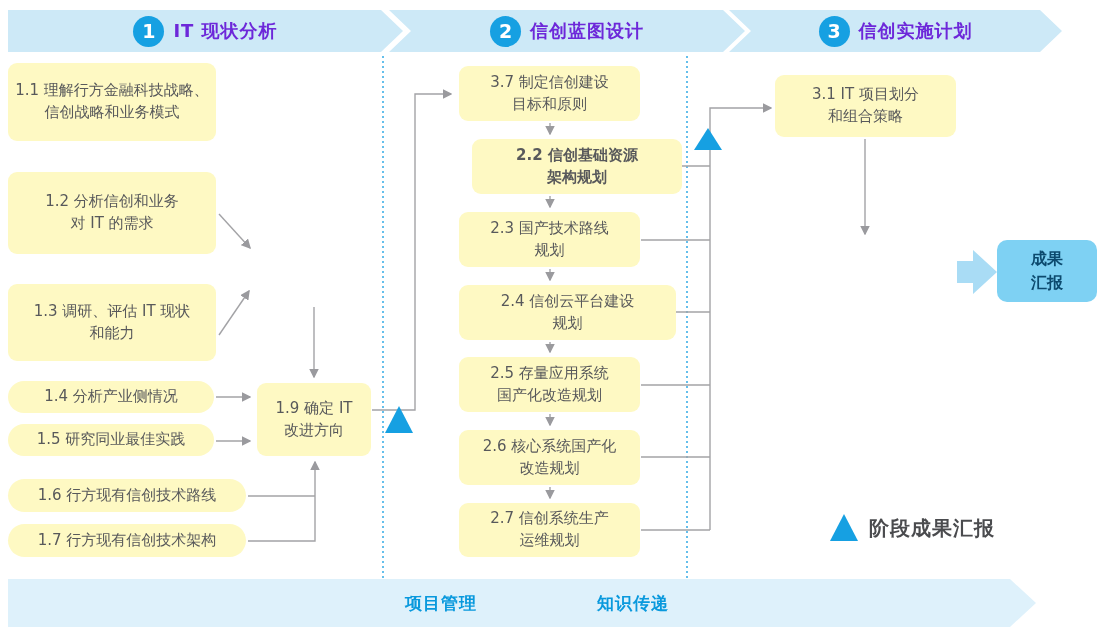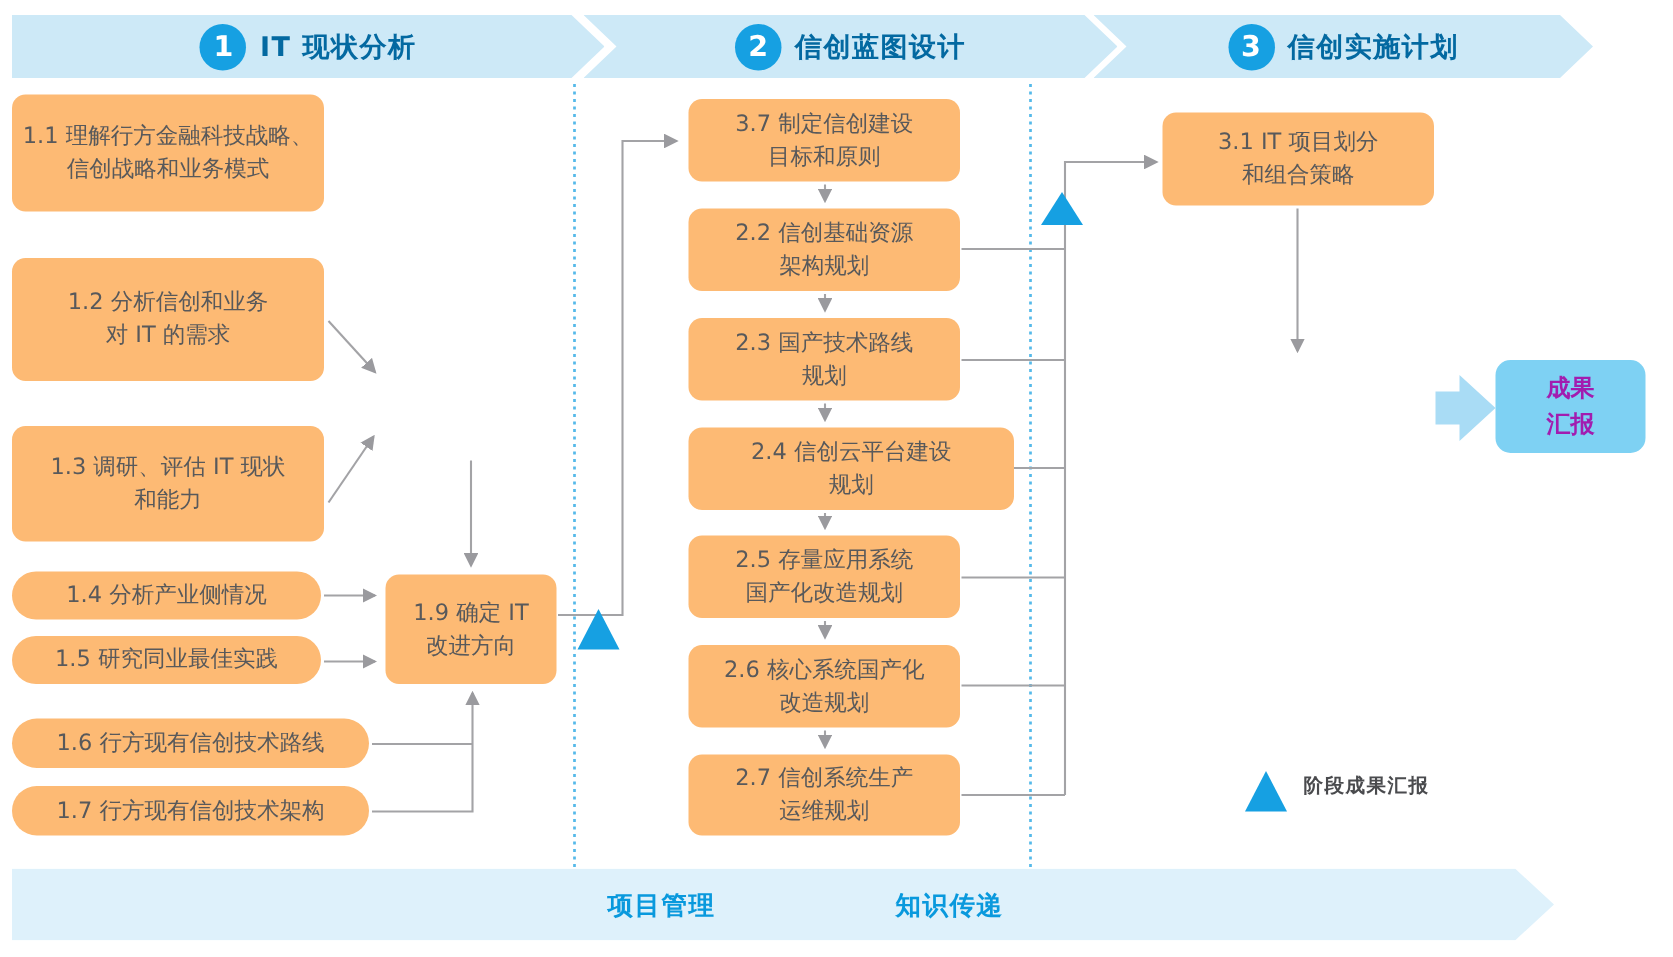--- a/index.html
+++ b/index.html
@@ -3,37 +3,37 @@
 <meta charset="utf-8">
 <style>
   html,body{margin:0;padding:0;background:#ffffff;font-family:"DejaVu Sans","Liberation Sans",sans-serif;}
   .canvas{position:relative;width:1115px;height:638px;background:#ffffff;overflow:hidden;}
 
   
   .band{position:absolute;top:10px;height:42px;background:#cde9f7;display:flex;align-items:center;justify-content:center;gap:9px;}
   .band-tip{clip-path:polygon(0 0,calc(100% - 22px) 0,100% 50%,calc(100% - 22px) 100%,0 100%);}
   .band-notch{clip-path:polygon(0 0,calc(100% - 22px) 0,100% 50%,calc(100% - 22px) 100%,0 100%,22px 50%);}
   .badge{width:31px;height:31px;border-radius:50%;background:#16a0e2;color:#ffffff;font-weight:bold;font-size:19px;display:flex;align-items:center;justify-content:center;flex:0 0 auto;}
-  .band-title{color:#0369a1;font-weight:bold;font-size:18px;letter-spacing:1px;white-space:nowrap;}
+  .band-title{color:#6d28d9;font-weight:bold;font-size:18px;letter-spacing:1px;white-space:nowrap;}
 
   
-  .node{position:absolute;background:#fdba74;border-radius:9px;color:#58595b;font-size:15px;line-height:1.45;display:flex;align-items:center;justify-content:center;text-align:center;white-space:pre-line;box-sizing:border-box;padding:2px 4px;}
+  .node{position:absolute;background:#fef9c3;border-radius:9px;color:#58595b;font-size:15px;line-height:1.45;display:flex;align-items:center;justify-content:center;text-align:center;white-space:pre-line;box-sizing:border-box;padding:2px 4px;}
   .pill{border-radius:17px;}
 
   
-  .outcome{position:absolute;left:997px;top:240px;width:100px;height:62px;background:#7ed1f3;border-radius:10px;color:#a21caf;font-weight:bold;font-size:16px;line-height:1.5;display:flex;align-items:center;justify-content:center;text-align:center;white-space:pre-line;}
+  .outcome{position:absolute;left:997px;top:240px;width:100px;height:62px;background:#7ed1f3;border-radius:10px;color:#0c4a6e;font-weight:bold;font-size:16px;line-height:1.5;display:flex;align-items:center;justify-content:center;text-align:center;white-space:pre-line;}
 
   
   .bottom-band{position:absolute;left:8px;top:579px;width:1028px;height:48px;background:#def1fb;clip-path:polygon(0 0,calc(100% - 26px) 0,100% 50%,calc(100% - 26px) 100%,0 100%);}
   .bottom-label{position:absolute;top:0;height:100%;display:flex;align-items:center;color:#0999dd;font-weight:bold;font-size:17px;letter-spacing:1px;white-space:nowrap;}
   .bl-1{left:397px;}
   .bl-2{left:589px;}
 
   
-  .legend-label{position:absolute;left:869px;top:515px;color:#4a4b4e;font-weight:bold;font-size:13px;letter-spacing:1px;white-space:nowrap;}
+  .legend-label{position:absolute;left:869px;top:515px;color:#4a4b4e;font-weight:bold;font-size:20px;letter-spacing:1px;white-space:nowrap;}
 
   svg.overlay{position:absolute;left:0;top:0;pointer-events:none;}
 </style>
 </head>
 <body>
 
 <div class="canvas">
 
   <div class="band band-tip" style="left:8px;width:395px;">
     <span class="badge">1</span>
@@ -103,21 +103,21 @@
 和能力</div>
   <div class="node pill" style="left:8px;top:381px;width:206px;height:32px;">1.4 分析产业侧情况</div>
   <div class="node pill" style="left:8px;top:424px;width:206px;height:32px;">1.5 研究同业最佳实践</div>
   <div class="node pill" style="left:8px;top:479px;width:238px;height:33px;">1.6 行方现有信创技术路线</div>
   <div class="node pill" style="left:8px;top:524px;width:238px;height:33px;">1.7 行方现有信创技术架构</div>
   <div class="node" style="left:257px;top:383px;width:114px;height:73px;">1.9 确定 IT
 改进方向</div>
 
   <div class="node" style="left:459px;top:66px;width:181px;height:55px;">3.7 制定信创建设
 目标和原则</div>
-  <div class="node" style="left:459px;top:139px;width:181px;height:55px;">2.2 信创基础资源
+  <div class="node" style="left:472px;top:139px;width:210px;height:55px;font-weight:bold;">2.2 信创基础资源
 架构规划</div>
   <div class="node" style="left:459px;top:212px;width:181px;height:55px;">2.3 国产技术路线
 规划</div>
   <div class="node" style="left:459px;top:285px;width:217px;height:55px;">2.4 信创云平台建设
 规划</div>
   <div class="node" style="left:459px;top:357px;width:181px;height:55px;">2.5 存量应用系统
 国产化改造规划</div>
   <div class="node" style="left:459px;top:430px;width:181px;height:55px;">2.6 核心系统国产化
 改造规划</div>
   <div class="node" style="left:459px;top:503px;width:181px;height:54px;">2.7 信创系统生产

